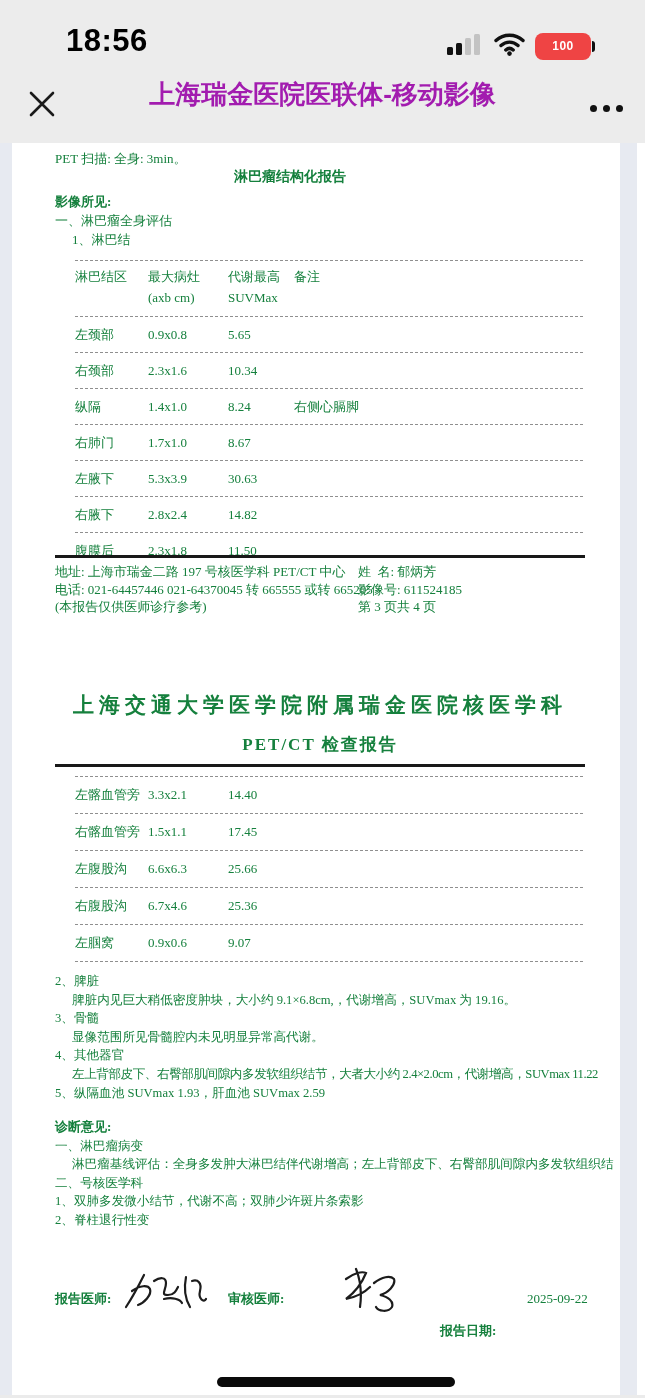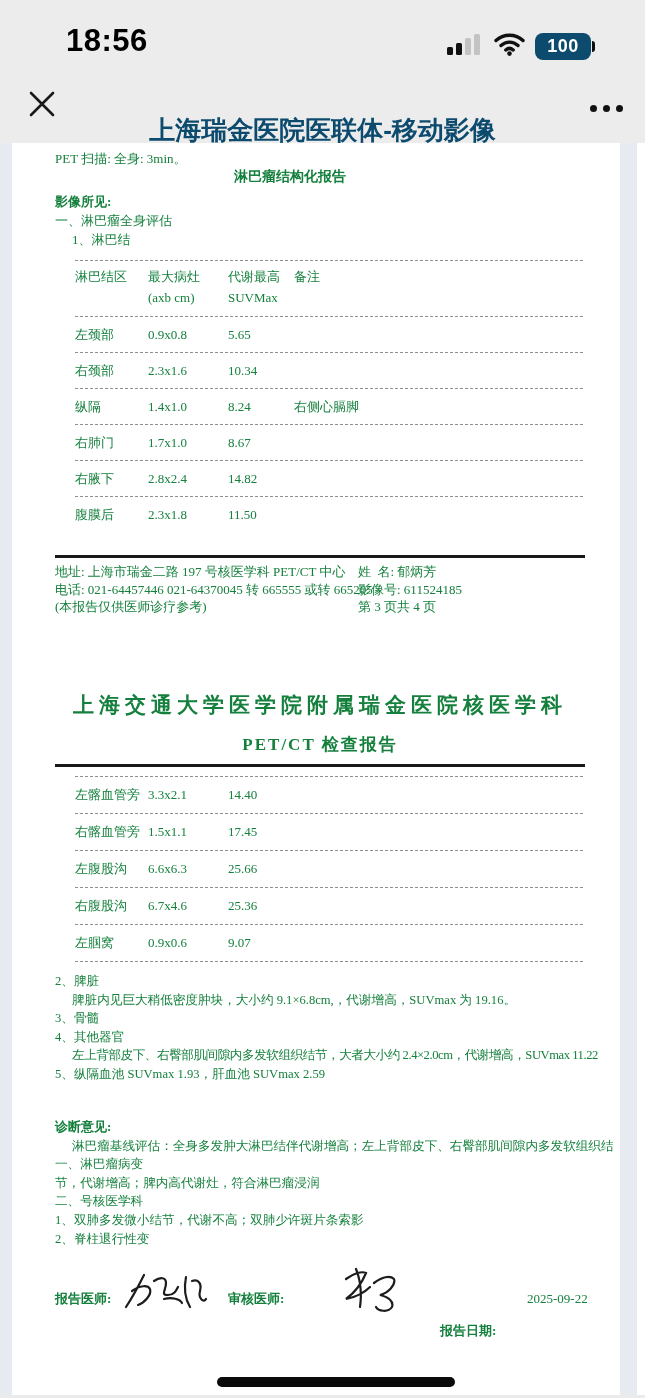--- a/index.html
+++ b/index.html
@@ -3,28 +3,28 @@
 <meta charset="utf-8">
 <style>
   html,body{margin:0;padding:0;background:#fff;}
   .screen{position:relative;width:645px;height:1398px;background:#ffffff;overflow:hidden;
           font-family:"Liberation Sans",sans-serif;-webkit-font-smoothing:antialiased;}
   
   .statusbar{position:absolute;top:0;left:0;right:0;height:75px;background:#ececec;}
   .sb-time{position:absolute;left:66px;top:23px;font-size:31px;font-weight:700;color:#000;letter-spacing:.5px;}
   .sb-right{position:absolute;right:50px;top:33px;display:flex;align-items:center;gap:10px;}
   .battery{display:flex;align-items:center;}
-  .battery-body{width:56px;height:27px;background:#0c4a6e;border-radius:8px;color:#fff;
-                font-size:18px;font-weight:700;text-align:center;line-height:27px;letter-spacing:.5px;}
+  .battery-body{width:56px;height:27px;background:#ef4444;border-radius:8px;color:#fff;
+                font-size:12px;font-weight:700;text-align:center;line-height:27px;letter-spacing:.5px;}
   .battery-nub{width:3px;height:11px;background:#0e0e0e;border-radius:0 3px 3px 0;margin-left:1px;}
   
   .navbar{position:absolute;top:75px;left:0;right:0;height:68px;background:#ececec;}
   .close-btn{position:absolute;left:27px;top:14px;width:32px;height:32px;cursor:pointer;}
   .nav-title{position:absolute;left:80px;right:80px;top:2px;text-align:center;font-size:26px;
-             font-weight:700;color:#0c4a6e;white-space:nowrap;margin-top:36px;}
+             font-weight:700;color:#a21caf;white-space:nowrap;}
   .nav-url{position:absolute;left:80px;right:80px;top:36px;text-align:center;font-size:15px;color:#8d8d8d;}
   .menu-btn{position:absolute;right:22px;top:30px;display:flex;gap:6px;cursor:pointer;}
   .menu-btn .dot{width:7px;height:7px;border-radius:50%;background:#111;}
   
   .doc{position:absolute;top:143px;left:0;right:0;bottom:0;background:#ffffff;color:#15803d;
        font-family:"Liberation Serif","DejaVu Serif",serif;font-size:13px;}
   .t{position:absolute;white-space:pre;line-height:18px;}
   .bold{font-weight:700;}
   .center{text-align:center;}
   .thickline{position:absolute;left:55px;width:530px;height:3px;background:#181818;}
@@ -138,20 +138,26 @@
         <span>8.24</span>
         <span>右侧心膈脚</span>
       </div>
       <div class="trow4">
         <span>右肺门</span>
         <span>1.7x1.0</span>
         <span>8.67</span>
         <span></span>
       </div>
       <div class="trow4">
+        <span>左腋下</span>
+        <span>5.3x3.9</span>
+        <span>30.63</span>
+        <span></span>
+      </div>
+      <div class="trow4">
         <span>右腋下</span>
         <span>2.8x2.4</span>
         <span>14.82</span>
         <span></span>
       </div>
       <div class="trow4">
         <span>腹膜后</span>
         <span>2.3x1.8</span>
         <span>11.50</span>
         <span></span>
@@ -191,30 +197,30 @@
         <span>左腘窝</span>
         <span>0.9x0.6</span>
         <span>9.07</span>
       </div>
     </div>
 
     <div class="lines" style="top:829px;">
       <div class="ln">2、脾脏</div>
       <div class="ln indent">脾脏内见巨大稍低密度肿块，大小约 9.1×6.8cm,，代谢增高，SUVmax 为 19.16。</div>
       <div class="ln">3、骨髓</div>
+      <div class="ln indent">显像范围所见骨髓腔内未见明显异常高代谢。</div>
       <div class="ln">4、其他器官</div>
       <div class="ln indent tight">左上背部皮下、右臀部肌间隙内多发软组织结节，大者大小约 2.4×2.0cm，代谢增高，SUVmax 11.22</div>
       <div class="ln">5、纵隔血池 SUVmax 1.93，肝血池 SUVmax 2.59</div>
     </div>
 
     <div class="lines" style="top:975px;">
       <div class="ln bold" style="font-size:13px;">诊断意见:</div>
+      <div class="ln">一、淋巴瘤病变</div>
       <div class="ln indent">淋巴瘤基线评估：全身多发肿大淋巴结伴代谢增高；左上背部皮下、右臀部肌间隙内多发软组织结</div>
-      <div class="ln">一、淋巴瘤病变</div>
-      <div class="ln">节，代谢增高；脾内高代谢灶，符合淋巴瘤浸润</div>
       <div class="ln">二、号核医学科</div>
       <div class="ln">1、双肺多发微小结节，代谢不高；双肺少许斑片条索影</div>
       <div class="ln">2、脊柱退行性变</div>
     </div>
 
     <div class="t sig-label" style="top:1147px;left:55px;">报告医师:</div>
     <div class="sig-svg" style="top:1126px;left:120px;">
       <svg width="90" height="48" viewBox="0 0 90 48">
         <path d="M6 38 C14 26 20 14 24 6 M12 22 C20 16 28 16 30 20 C32 26 24 34 18 36 M34 12 C40 8 46 8 46 14 C46 22 40 26 48 26 C54 26 56 22 58 18 M44 30 C52 28 60 30 62 34 M66 8 C64 18 64 28 70 38 M72 12 C78 10 82 14 80 22 C78 30 84 34 86 30" stroke="#1c1c1c" stroke-width="2.2" fill="none" stroke-linecap="round"></path>
       </svg>

